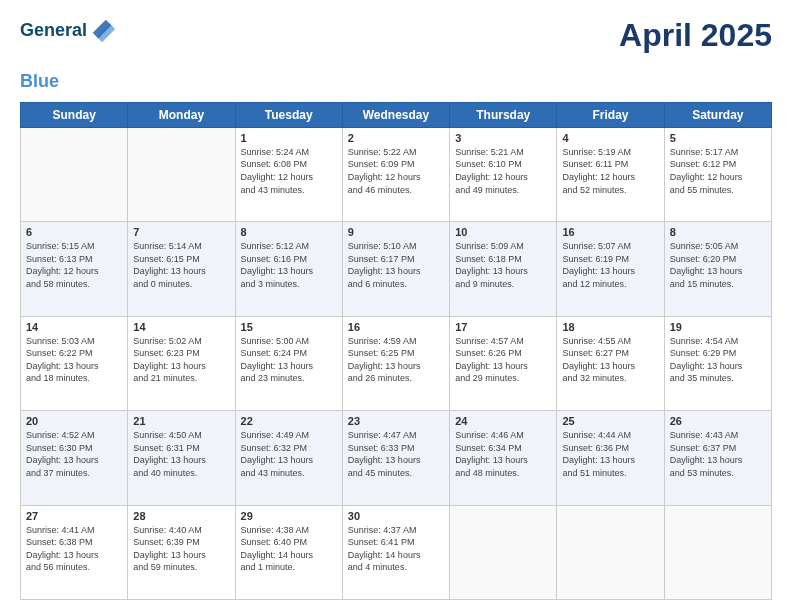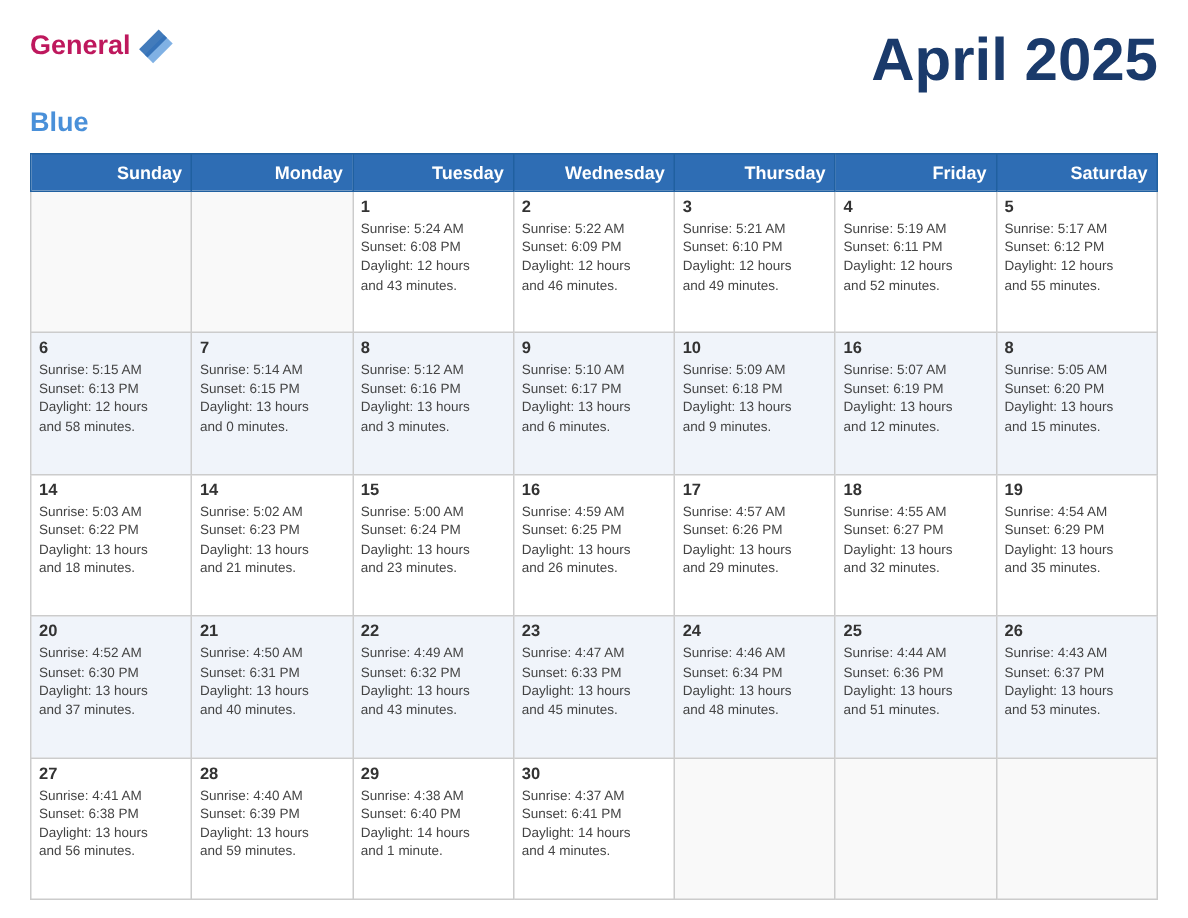--- a/index.html
+++ b/index.html
@@ -27,53 +27,53 @@
       display: flex;
       align-items: center;
     }
     .logo-text {
       font-size: 18px;
       font-weight: bold;
       color: #1a3a6b;
       line-height: 1.1;
     }
     .logo-text span {
-      color: #be185d;
+      color: #0c4a6e;
     }
     .logo-icon {
       width: 28px;
       height: 28px;
       margin-left: 2px;
       margin-top: -2px;
     }
     .title-block {
       text-align: right;
     }
     .calendar-title {
-      font-size: 40px;
+      font-size: 32px;
       font-weight: bold;
       color: #1a3a6b;
       line-height: 1.1;
     }
     .calendar-subtitle {
       font-size: 14px;
       color: #333;
       margin-top: 2px;
     }
     .calendar {
       flex: 1;
       border: 1px solid #ccc;
       border-collapse: collapse;
       width: 100%;
       table-layout: fixed;
     }
     .calendar th {
       background-color: #2e6db4;
       color: #fff;
-      text-align: right;
+      text-align: center;
       padding: 5px 6px;
       font-size: 12px;
       font-weight: bold;
       border: 1px solid #2060a0;
     }
     .calendar td {
       vertical-align: top;
       border: 1px solid #ccc;
       padding: 4px 5px;
       font-size: 9.5px;

